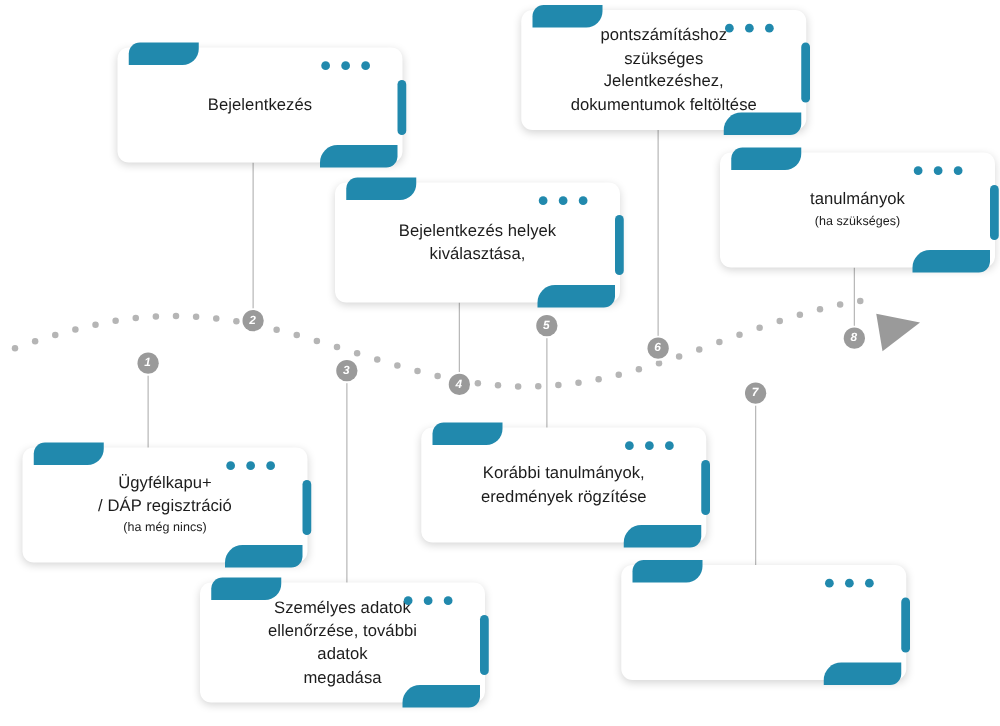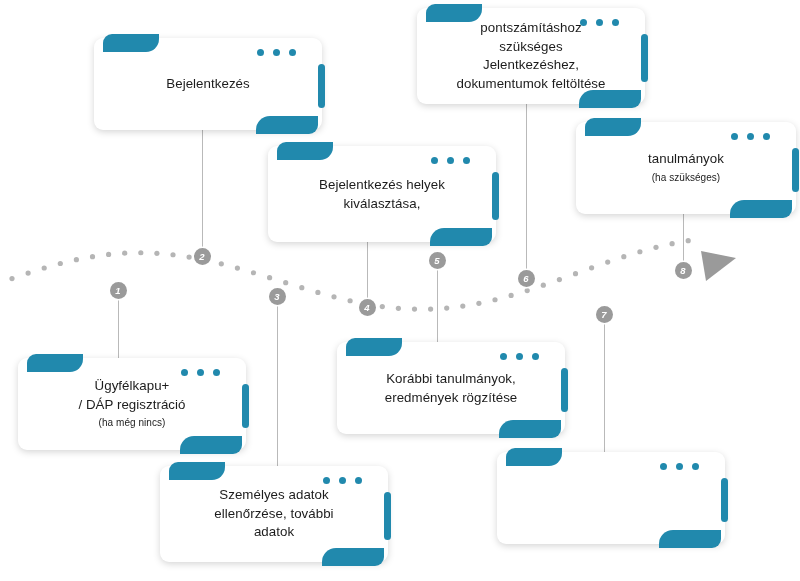--- a/index.html
+++ b/index.html
@@ -226,20 +226,21 @@
         <div class="dots" style="right: 26px;">
           <i></i>
           <i></i>
           <i></i>
         </div>
         <div class="bar-r" style="right: -3px; top: 26px; height: 48px;"></div>
         <div class="tab-br" style="right: 4px; bottom: -4px; width: 62px;"></div>
         <div class="card-text">
           <div>Személyes adatok</div>
           <div>ellenőrzése, további adatok</div>
+          <div>megadása</div>
         </div>
       </div>
       <div class="card" style="left: 268px; top: 146px; width: 228px; height: 96px;">
         <div class="tab-tl"></div>
         <div class="dots" style="right: 26px;">
           <i></i>
           <i></i>
           <i></i>
         </div>
         <div class="bar-r" style="right: -3px; top: 26px; height: 48px;"></div>

